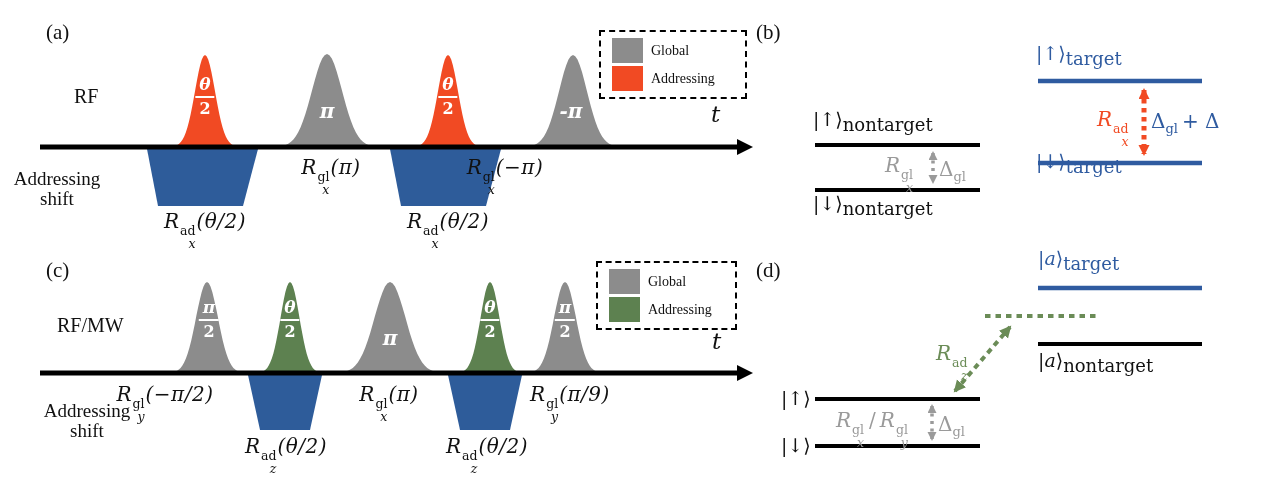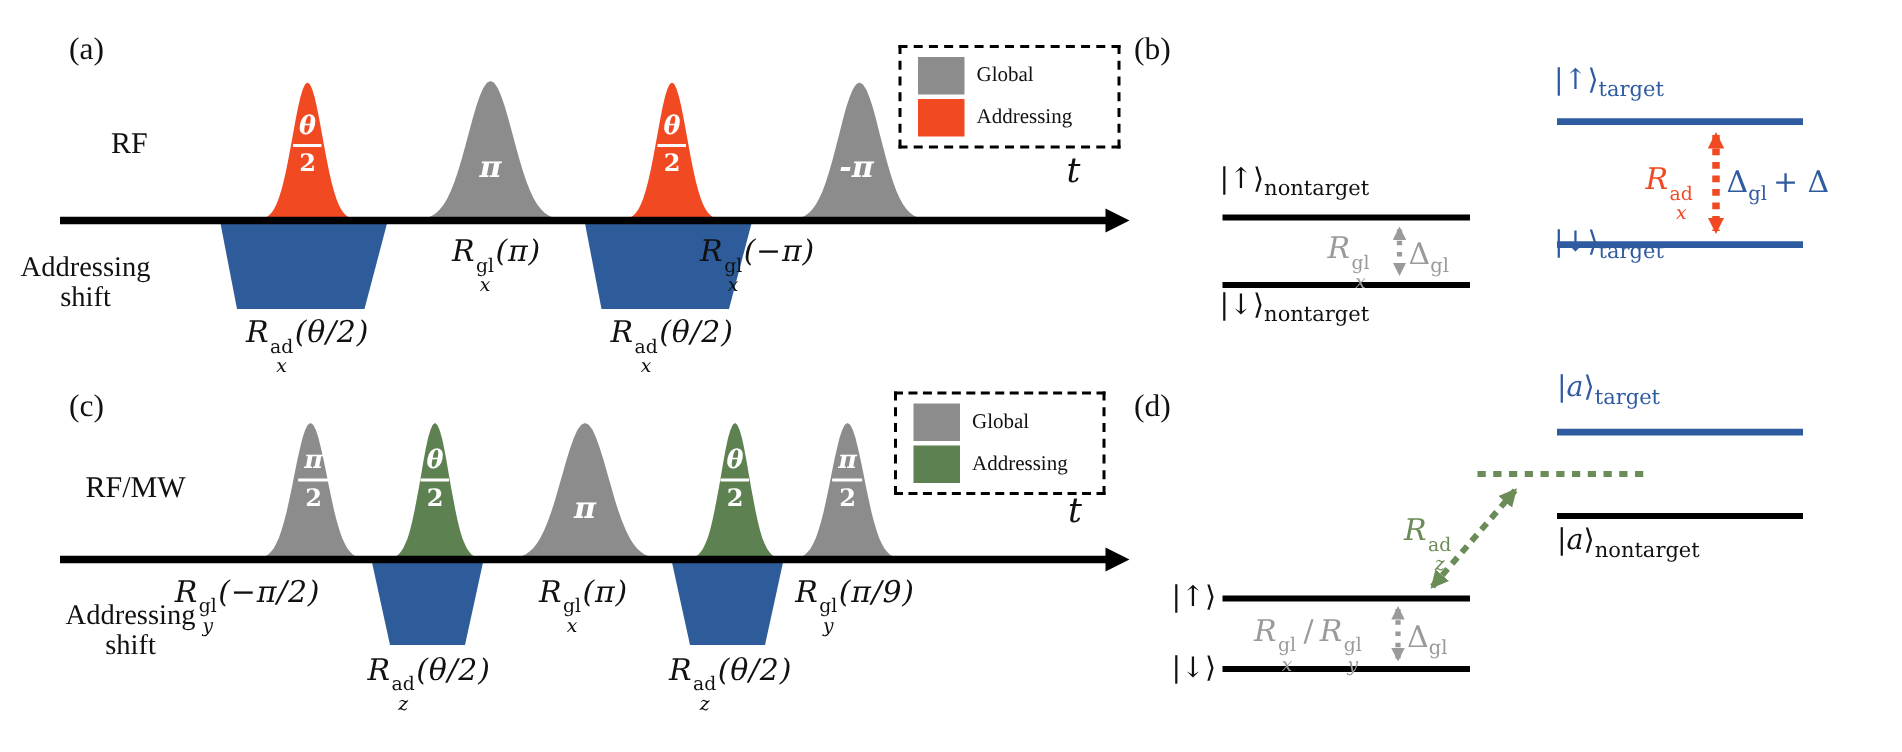--- a/index.html
+++ b/index.html
@@ -32,34 +32,34 @@
         font-family:"DejaVu Serif",serif;font-weight:bold;line-height:1;}
   .frac .num{display:block;font-size:17px;font-style:italic;padding:0 4px 3px;border-bottom:2px solid #fff;margin-bottom:3px;}
   .frac .den{display:block;font-size:16px;}
   .frac .pfx{position:absolute;left:-11px;top:14px;font-size:16px;}
   .plainpl{position:absolute;transform:translateX(-50%);color:#fff;font-family:"DejaVu Serif",serif;
            font-weight:bold;font-style:italic;font-size:20px;line-height:1;}
   
   .op{position:absolute;font-family:"DejaVu Serif",serif;font-size:20px;white-space:nowrap;line-height:1.1;}
   .op.ctr{transform:translateX(-50%);}
   .op .base{font-style:italic;}
-  .op .ss{display:inline-flex;flex-direction:column;align-items:center;line-height:1;
+  .op .ss{display:inline-flex;flex-direction:column;align-items:flex-end;line-height:1;
           font-size:12.5px;vertical-align:-7px;margin:0 1px;}
   .op .sb{font-style:italic;}
   .op .arg{font-style:italic;letter-spacing:0.5px;}
   .op.gray{color:var(--annotation-gray);}
   .op.red{color:var(--addressing-orange);}
   .op.green{color:var(--arrow-green);}
   .op.blue{color:var(--level-blue);}
   .op .dsub{font-size:13px;vertical-align:-5px;}
   .op .drest{margin-left:4px;}
   .op .sep{margin:0 4px;font-style:normal;}
   
   .ket{position:absolute;font-family:"DejaVu Serif",serif;font-size:19px;white-space:nowrap;line-height:1;}
-  .ket .ksub{font-size:14px;vertical-align:-5px;}
+  .ket .ksub{font-size:18px;vertical-align:-5px;}
   .ket.blue{color:var(--level-blue);}
   .ket .it{font-style:italic;}
 </style>
 </head>
 <body>
 
 <div id="canvas">
 
   <svg id="fig-svg" width="1268" height="501" viewBox="0 0 1268 501">
     <defs>

